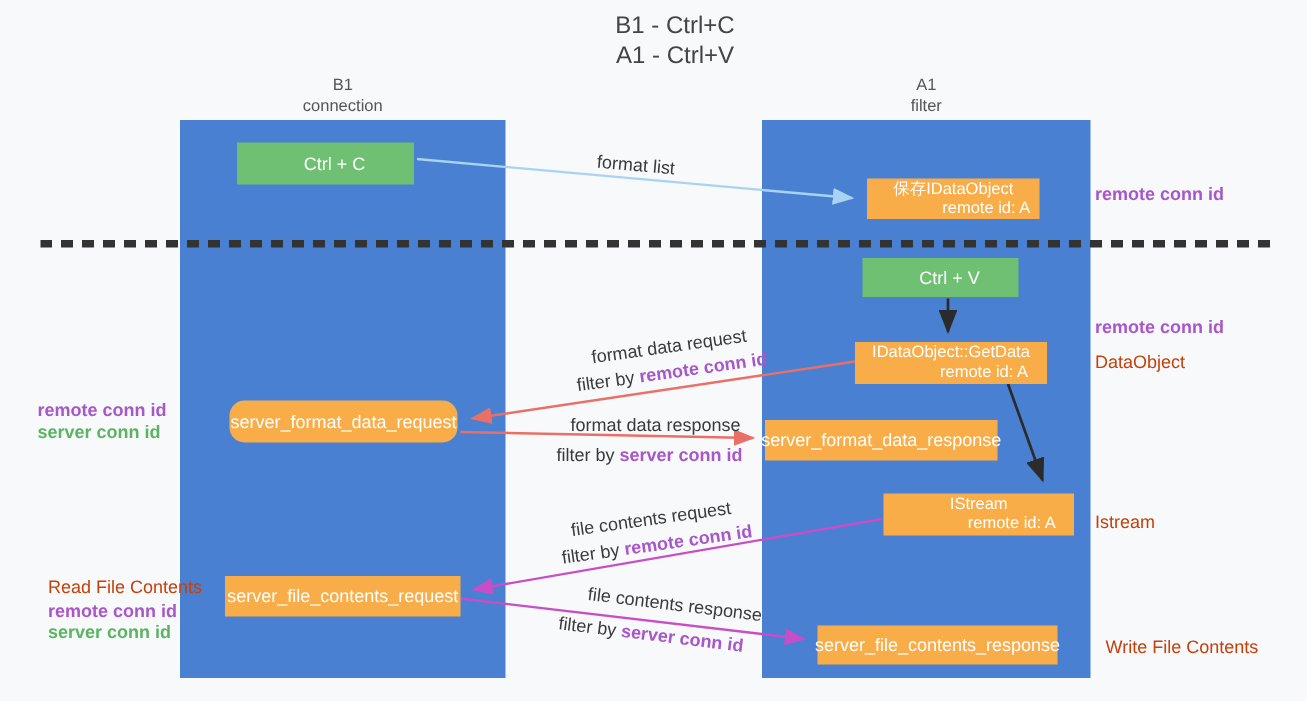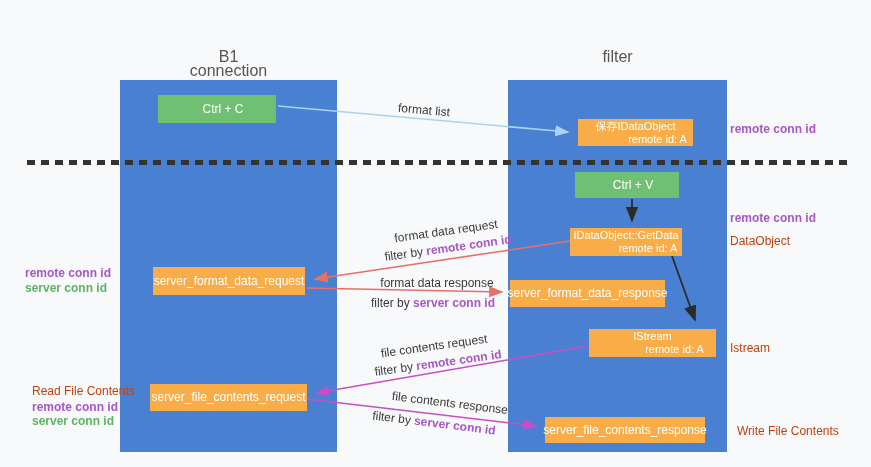--- a/index.html
+++ b/index.html
@@ -9,21 +9,21 @@
     background:#f8f9fb;
     font-family:"Liberation Sans","DejaVu Sans",sans-serif;
     color:#3a3a3a;
   }
   .title {
     position:absolute; left:450px; top:8px; transform:translateX(-50%);
     text-align:center; font-size:16px; line-height:20px; color:#444;
   }
   .col-header {
     position:absolute; top:50px; text-align:center;
-    font-size:16px; line-height:14px; color:#555;
+    font-size:11px; line-height:14px; color:#555;
   }
   .column {
     position:absolute; top:80px; height:372px; background:#4a80d2;
   }
   .dashline {
     position:absolute; left:27px; top:160px; width:820px; height:5px;
     background:repeating-linear-gradient(90deg,#333 0 8px,transparent 8px 14px);
   }
   .box {
     position:absolute; z-index:3; display:flex; flex-direction:column;
@@ -42,26 +42,31 @@
     position:absolute; z-index:4; font-size:12px; white-space:nowrap;
     color:#3a3a3a; transform-origin:center;
   }
   .arrows-svg { position:absolute; left:0; top:0; z-index:2; }
 </style>
 </head>
 <body>
 
 <div class="canvas">
 
+  <div class="title">
+    <div>B1 - Ctrl+C</div>
+    <div>A1 - Ctrl+V</div>
+  </div>
 
   <div class="col-header" style="left:120px;width:217px;">
     <div>B1</div>
     <div>connection</div>
   </div>
   <div class="col-header" style="left:508px;width:219px;">
+    <div>A1</div>
     <div>filter</div>
   </div>
 
   <div class="column" style="left:120px;width:217px;"></div>
   <div class="column" style="left:508px;width:219px;"></div>
 
   <div class="dashline"></div>
 
   <svg class="arrows-svg" width="871" height="467">
     <defs>
@@ -93,26 +98,26 @@
 
   <div class="box orange two-line" style="left:578px;top:119px;width:115px;height:27px;">
     <div>保存IDataObject</div>
     <div class="l2">remote id: A</div>
   </div>
 
   <div class="box green" style="left:575px;top:172px;width:104px;height:26px;">
     <div>Ctrl + V</div>
   </div>
 
-  <div class="box orange two-line" style="left:570px;top:228px;width:112px;height:28px;">
+  <div class="box orange two-line" style="left:570px;top:228px;width:128px;height:28px;">
     <div>IDataObject::GetData</div>
     <div class="l2">remote id: A</div>
   </div>
 
-  <div class="box orange" style="left:153px;top:267px;width:152px;height:28px;">
+  <div class="box orange" style="left:153px;top:267px;width:152px;height:28px;border-radius:10px;">
     <div>server_format_data_request</div>
   </div>
 
   <div class="box orange" style="left:510px;top:280px;width:155px;height:27px;">
     <div>server_format_data_response</div>
   </div>
 
   <div class="box orange two-line" style="left:589px;top:329px;width:127px;height:28px;">
     <div>IStream</div>
     <div class="l2">remote id: A</div>

